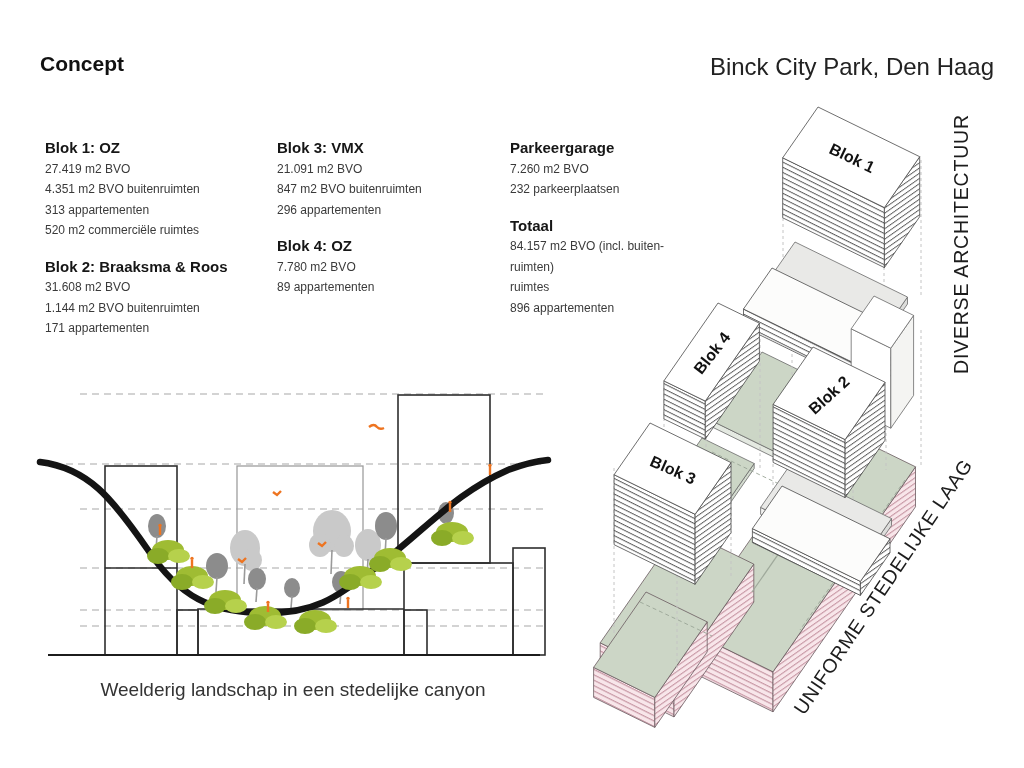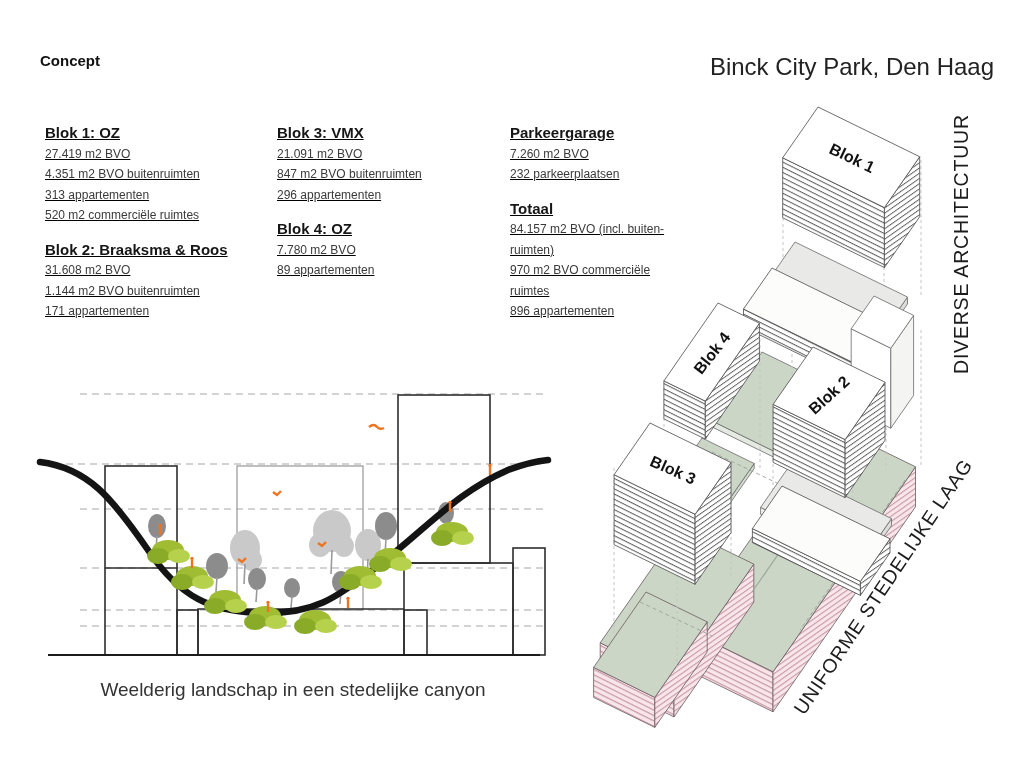--- a/index.html
+++ b/index.html
@@ -1,21 +1,21 @@
 <!DOCTYPE html>
 <html><head>
 <meta charset="utf-8">
 <style>
   html,body{margin:0;padding:0;background:#fff;}
   .page{position:relative;width:1024px;height:768px;background:#fff;overflow:hidden;
         font-family:"Liberation Sans",sans-serif;}
-  .hdr-title{position:absolute;left:40px;top:52px;font-size:15px;font-weight:bold;color:#111;}
+  .hdr-title{position:absolute;left:40px;top:52px;font-size:21px;font-weight:bold;color:#111;}
   .hdr-project{position:absolute;right:30px;top:53px;font-size:24px;font-weight:400;color:#222;}
   .col{position:absolute;top:122px;width:228px;}
-  .stat-block{margin:1px 0 14px 0;text-decoration:underline;}
+  .stat-block{margin:16px 0 14px 0;}
   .stat-title{font-size:15px;font-weight:bold;color:#161616;line-height:20.5px;}
   .stat-line{font-size:12px;font-weight:400;color:#3a3a3a;line-height:20.5px;}
   svg#scene{position:absolute;left:0;top:0;width:1024px;height:768px;}
   .cap{font-size:19px;fill:#343434;}
   .side{font-size:19.5px;letter-spacing:0.8px;fill:#1c1c1c;}
   .blok{font-size:16px;font-weight:bold;fill:#111;}
 </style>
 </head>
 <body>
 
@@ -55,21 +55,20 @@
     <div class="col" style="left:510px">
         <div class="stat-block">
           <div class="stat-title">Parkeergarage</div>
           <div class="stat-line">7.260 m2 BVO</div>
           <div class="stat-line">232 parkeerplaatsen</div>
         </div>
         <div class="stat-block">
           <div class="stat-title">Totaal</div>
           <div class="stat-line">84.157 m2 BVO (incl. buiten-</div>
           <div class="stat-line">ruimten)</div>
-          <div class="stat-line">970 m2 BVO commerciële</div>
           <div class="stat-line">ruimtes</div>
           <div class="stat-line">896 appartementen</div>
         </div>
       </div>
   </div>
 
   <svg id="scene" viewBox="0 0 1024 768" xmlns="http://www.w3.org/2000/svg">
     <defs id="defs">
         <pattern id="hL" width="8" height="5.2" patternUnits="userSpaceOnUse" patternTransform="skewY(26.5)">
           <rect x="0" y="0" width="8" height="5.2" fill="#ffffff"></rect>

